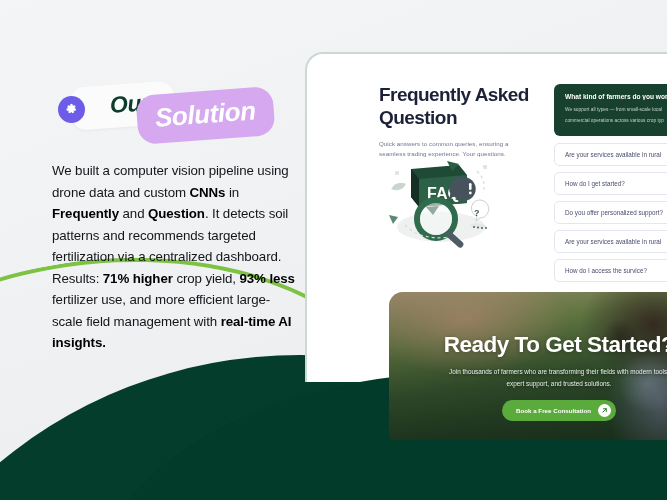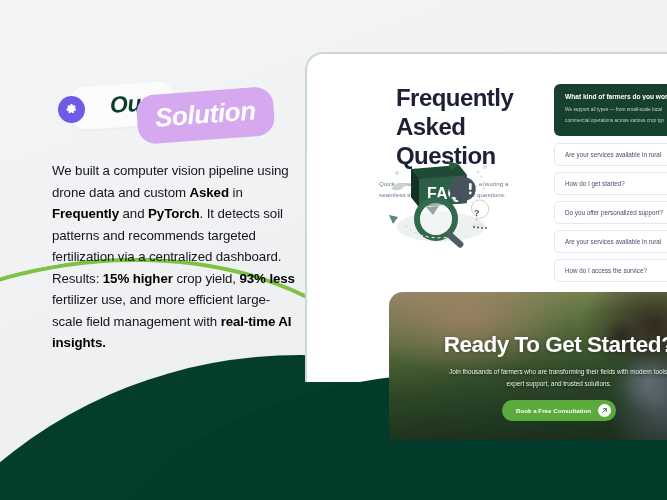--- a/index.html
+++ b/index.html
@@ -139,27 +139,26 @@
   }
 
   .mock-inner {
     position: absolute;
     left: 72px;
     top: 30px;
     width: 348px;
   }
 
   .faq-h {
-    font-size: 24px;
+    font-size: 19px;
     line-height: 1.2;
     font-weight: bold;
     color: #1c2138;
     letter-spacing: -0.55px;
     width: 160px;
-    margin-left: 17px;
   }
 
   .faq-sub {
     margin-top: 9px;
     font-size: 6.2px;
     line-height: 1.75;
     color: #6f7490;
     width: 152px;
     letter-spacing: 0.05px;
   }
@@ -328,21 +327,21 @@
 
     <div class="pill-our">
       <span>Our</span>
     </div>
 
     <div class="pill-solution">
       <span>Solution</span>
     </div>
   </div>
 
-  <p class="body-copy">We built a computer vision pipeline using drone data and custom <b>Asked</b> in <b>Frequently</b> and <b>PyTorch</b>. It detects soil patterns and recommends targeted fertilization via a centralized dashboard. Results: <b>15% higher</b> crop yield, <b>93% less</b> fertilizer use, and more efficient large-scale field management with <b>real-time AI insights.</b></p>
+  <p class="body-copy">We built a computer vision pipeline using drone data and custom <b>CNNs</b> in <b>Frequently</b> and <b>Question</b>. It detects soil patterns and recommends targeted fertilization via a centralized dashboard. Results: <b>71% higher</b> crop yield, <b>93% less</b> fertilizer use, and more efficient large-scale field management with <b>real-time AI insights.</b></p>
 </div>
 
 <div class="mock">
   <div class="mock-inner">
 
     <div class="faq-h">Frequently Asked Question</div>
     <div class="faq-sub">Quick answers to common queries, ensuring a seamless trading experience. Your questions.</div>
 
     <div class="faq-illu">
       <svg width="118" height="92" viewBox="0 0 118 92" aria-hidden="true">

